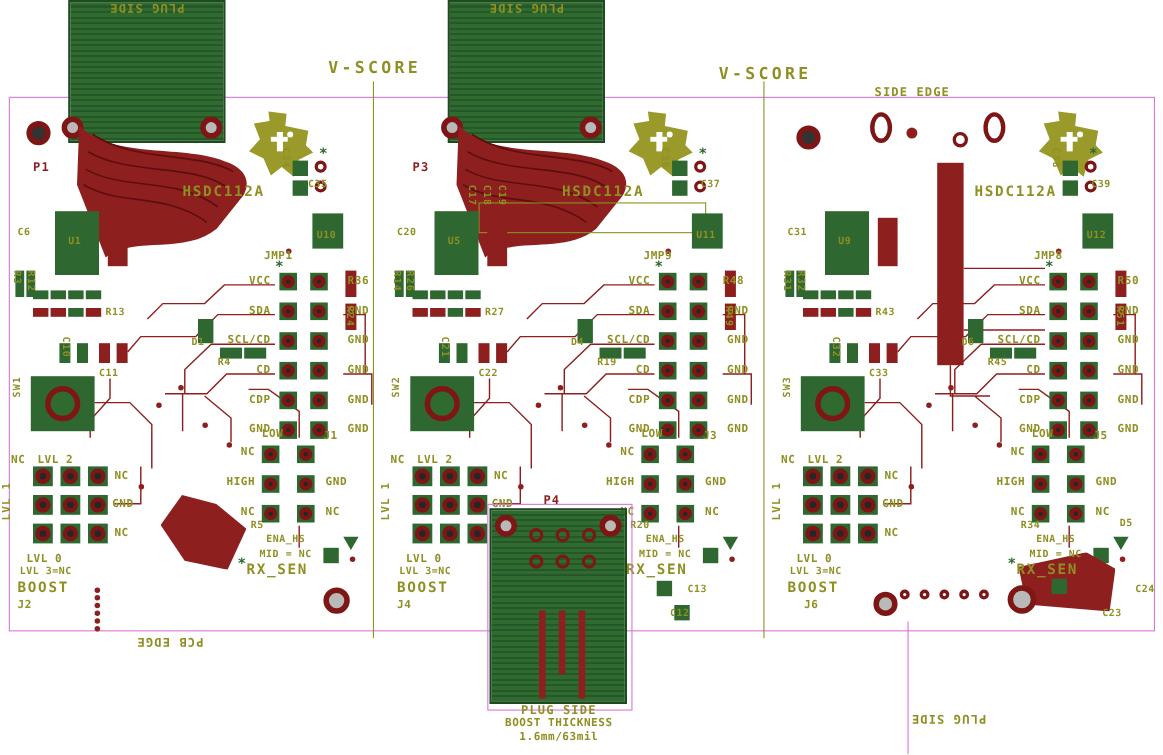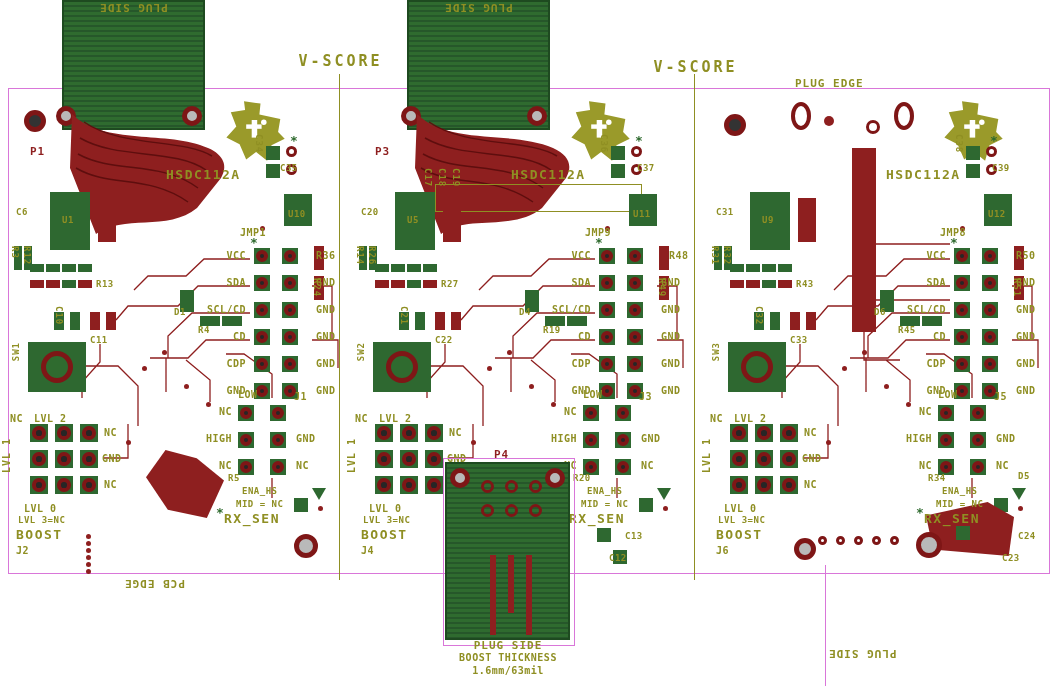--- a/index.html
+++ b/index.html
@@ -355,21 +355,21 @@
     <span class="t" style="left:198px;top:326px">R19</span>
     <span class="t vert" style="left:312px;top:278px">R49</span>
     <span class="t vert flip" style="left:12px;top:342px">SW2</span>
 
     <span class="t s10 ra" style="left:186px;top:251px;width:60px">VCC</span>
     <span class="t s10 ra" style="left:186px;top:278px;width:60px">SDA</span>
     <span class="t s10 ra" style="left:186px;top:305px;width:60px">SCL/CD</span>
     <span class="t s10 ra" style="left:186px;top:332px;width:60px">CD</span>
     <span class="t s10 ra" style="left:186px;top:359px;width:60px">CDP</span>
     <span class="t s10 ra" style="left:186px;top:386px;width:60px">GND</span>
-    <span class="t s10" style="left:324px;top:251px">R48</span>
+    <span class="t s10" style="left:312px;top:251px">R48</span>
     <span class="t s10" style="left:316px;top:278px">GND</span>
     <span class="t s10" style="left:316px;top:305px">GND</span>
     <span class="t s10" style="left:316px;top:332px">GND</span>
     <span class="t s10" style="left:316px;top:359px">GND</span>
     <span class="t s10" style="left:316px;top:386px">GND</span>
 
     <span class="t s10" style="left:238px;top:390px">LOW</span>
     <span class="t s10 ra" style="left:172px;top:407px;width:60px">NC</span>
     <span class="t s10 ra" style="left:172px;top:434px;width:60px">HIGH</span>
     <span class="t s10 ra" style="left:172px;top:461px;width:60px">NC</span>
@@ -534,40 +534,40 @@
     <span class="t s10 ra" style="left:172px;top:434px;width:60px">HIGH</span>
     <span class="t s10 ra" style="left:172px;top:461px;width:60px">NC</span>
     <span class="t s10" style="left:294px;top:392px">J5</span>
     <span class="t s10" style="left:296px;top:434px">GND</span>
     <span class="t s10" style="left:296px;top:461px">NC</span>
     <span class="t" style="left:228px;top:474px">R34</span>
     <span class="t" style="left:242px;top:487px">ENA_HS</span>
     <span class="t" style="left:236px;top:500px">MID = NC</span>
     <span class="t s13" style="left:224px;top:512px">RX_SEN</span>
     <span class="t" style="left:318px;top:472px">D5</span>
-    <span class="t" style="left:318px;top:532px">C24</span>
+    <span class="t" style="left:332px;top:532px">C24</span>
     <span class="t" style="left:302px;top:554px">C23</span>
 
     <span class="t s10" style="left:10px;top:414px">NC</span>
     <span class="t s10" style="left:34px;top:414px">LVL 2</span>
     <span class="t s10 vert flip" style="left:2px;top:438px">LVL 1</span>
     <span class="t s10" style="left:104px;top:428px">NC</span>
     <span class="t s10" style="left:102px;top:454px">GND</span>
     <span class="t s10" style="left:104px;top:480px">NC</span>
     <span class="t s10" style="left:24px;top:504px">LVL 0</span>
     <span class="t" style="left:18px;top:516px">LVL 3=NC</span>
     <span class="t s13" style="left:16px;top:528px">BOOST</span>
-    <span class="t s10" style="left:16px;top:546px">J6</span>
+    <span class="t s10" style="left:31px;top:546px">J6</span>
   </div>
 
   <div class="vline" style="left:339px"></div>
   <div class="vline" style="left:694px"></div>
   <span class="t s15 ctr" style="left:293px;top:54px;width:95px">V-SCORE</span>
   <span class="t s15 ctr" style="left:648px;top:60px;width:95px">V-SCORE</span>
-  <span class="t s11" style="left:795px;top:78px">PLUG EDGE</span>
+  <span class="t s11" style="left:795px;top:78px">SIDE EDGE</span>
   <span class="t s11 flip" style="left:124px;top:578px">PCB EDGE</span>
   <span class="t s11 flip" style="left:828px;top:648px">PLUG SIDE</span>
   <div class="pink" style="left:825px;top:565px;width:0;height:121px;border-width:0 0 0 1px"></div>
 
   <div class="p4conn"></div>
   <div class="pink" style="left:443px;top:458px;width:130px;height:186px"></div>
   <div class="bigpad" style="left:450px;top:468px;width:20px;height:20px"></div>
   <div class="bigpad" style="left:545px;top:468px;width:20px;height:20px"></div>
   <div class="padgrid rings" style="left:481px;top:480px">
       <div class="pd" style="left: 0px; top: 0px; width: 13px; height: 13px;"></div>

